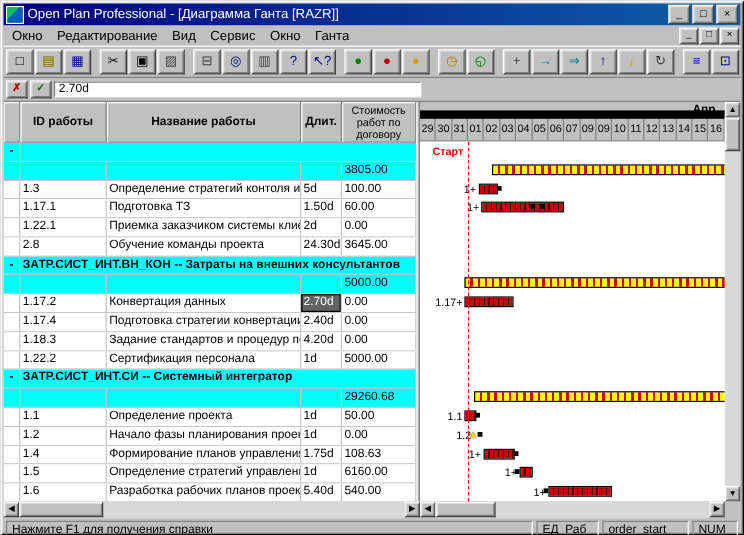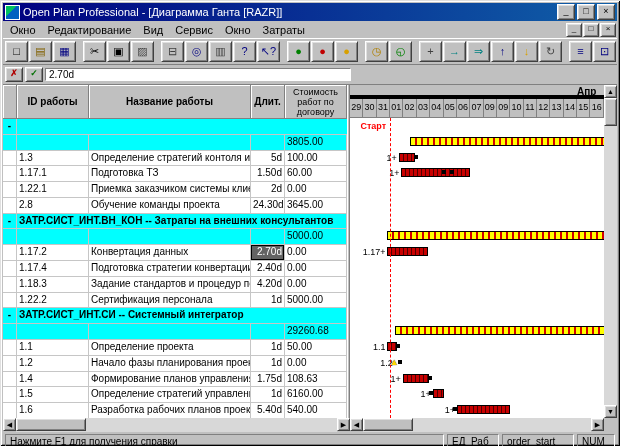--- a/index.html
+++ b/index.html
@@ -40,27 +40,27 @@
   .t-header{display:flex;height:33px;flex:0 0 33px;background:#c0c0c0;border-bottom:1px solid #808080;}
   .h-cell{box-sizing:border-box;border-right:1px solid #808080;box-shadow:inset 1px 1px 0 #fff;display:flex;align-items:center;justify-content:center;font-size:10px;font-weight:bold;text-align:center;overflow:hidden;}
   .h-cost{font-size:9px;line-height:10px;}
   .t-body{flex:1;display:flex;flex-direction:column;overflow:hidden;background:#fff;}
   .t-row{display:flex;height:15.79px;flex:0 0 15.79px;box-sizing:border-box;border-bottom:1px solid #c6c6c6;background:#fff;}
   .t-row.r-group,.t-row.r-summary{background:#00ffff;}
   .t-cell{box-sizing:border-box;border-right:1px solid #c6c6c6;padding:0 2px;font-size:10px;line-height:14px;white-space:nowrap;overflow:hidden;}
   .c-collapse{flex:0 0 14px;text-align:center;padding:0;font-weight:bold;}
   .c-id{flex:0 0 72px;}
   .c-name{flex:0 0 162px;}
-  .c-dur{flex:0 0 34px;text-align:right;}
+  .c-dur{flex:0 0 34px;}
   .c-cost{flex:1;font-weight:normal;}
   .c-grouptitle{flex:1;font-weight:bold;}
   .c-dur.editing{background:#636363;color:#fff;box-shadow:inset 0 0 0 1px #000;}
   
   .g-header{height:33px;flex:0 0 33px;background:#c0c0c0;border-bottom:1px solid #808080;box-sizing:border-box;}
-  .g-month{height:14px;position:relative;border-bottom:4px solid #000000;box-sizing:border-box;}
+  .g-month{height:14px;position:relative;border-bottom:7px solid #000000;box-sizing:border-box;}
   .g-month-label{position:absolute;left:227px;top:1px;font-size:10px;font-weight:bold;}
   .g-days{height:18px;display:flex;}
   .g-day{flex:0 0 calc(254px/19);box-sizing:border-box;border-right:1px solid #808080;font-size:9px;text-align:center;line-height:17px;overflow:hidden;}
   .g-body{flex:1;position:relative;display:flex;flex-direction:column;overflow:hidden;background:#fff;}
   .g-row{position:relative;height:15.79px;flex:0 0 15.79px;box-sizing:border-box;}
   .g-bar{position:absolute;top:3px;height:9px;box-sizing:border-box;border:1px solid #000;}
   .g-bar.b-summary{background:repeating-linear-gradient(90deg,#ffff00 0 4px,#d40000 4px 6px);}
   .g-bar.b-task{background:repeating-linear-gradient(90deg,#c80000 0 3px,#500000 3px 4px);}
   .g-mark{position:absolute;top:5px;width:4px;height:4px;background:#000;}
   .g-ms{position:absolute;top:2px;font-size:9px;line-height:11px;color:#ffd700;text-shadow:0 0 1px #000;}
@@ -106,21 +106,21 @@
     </div>
   </div>
 
   <div class="menubar">
     <div class="menu-items" style="display:flex;">
         <div class="menu-item">Окно</div>
         <div class="menu-item">Редактирование</div>
         <div class="menu-item">Вид</div>
         <div class="menu-item">Сервис</div>
         <div class="menu-item">Окно</div>
-        <div class="menu-item">Затраты</div>
+        <div class="menu-item">Ганта</div>
       </div>
     <div class="mdi-btns">
       <div class="mbtn raised">_</div>
       <div class="mbtn raised">□</div>
       <div class="mbtn raised">×</div>
     </div>
   </div>
 
   <div class="toolbar">
       <div class="tb-btn raised">

